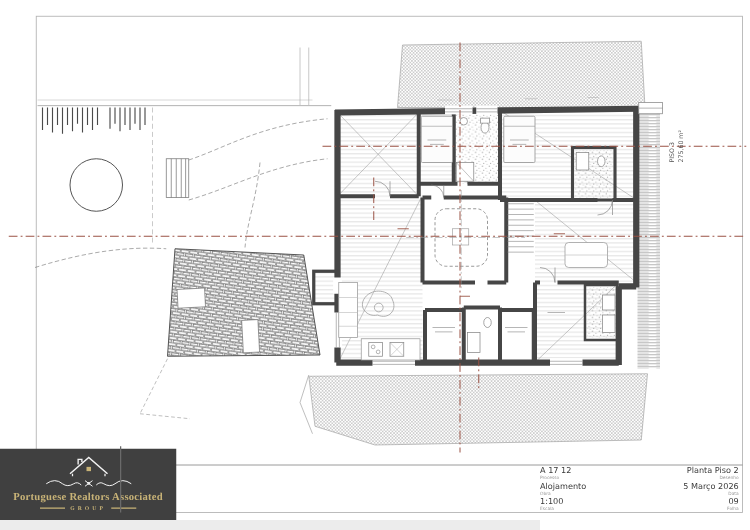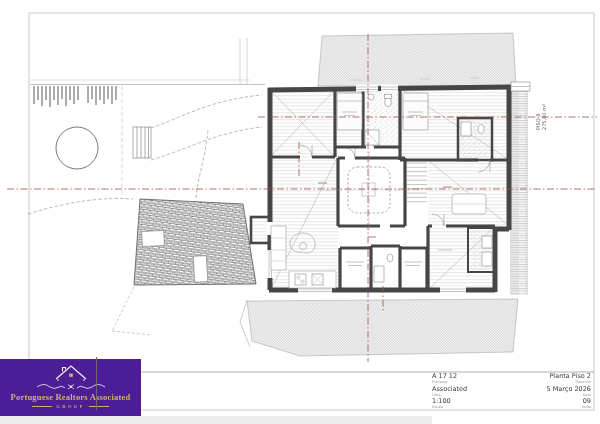--- a/index.html
+++ b/index.html
@@ -255,21 +255,21 @@
       <path d="M258 117 H597"></path>
       <path d="M368 34 V362"></path>
       <path d="M383 286 V312"></path>
       <path d="M299 142 V176"></path>
     </g>
 
     <text transform="translate(539.5,130) rotate(-90)" font-size="5" fill="#555" font-family="DejaVu Sans, sans-serif">PISO 3</text>
     <text transform="translate(546,130) rotate(-90)" font-size="5" fill="#555" font-family="DejaVu Sans, sans-serif">275,60 m²</text>
   </svg>
 
-  <div class="logo" style="background:#4c1d95;">
+  <div class="logo" style="background:#404040;">
     <svg width="36" height="19" viewBox="0 0 36 19">
       <path d="M3 16 L18 3 L33 16" fill="none" stroke="#f2f2f2" stroke-width="1.2"></path>
       <path d="M9.5 8.5 V4.5 H12.5 V6.5" fill="none" stroke="#f2f2f2" stroke-width="1.1"></path>
       <path d="M5 16 V18 M31 16 V18" stroke="#f2f2f2" stroke-width="1"></path>
       <rect x="16.2" y="10.5" width="3.6" height="3.4" fill="#C8B377"></rect>
     </svg>
     <svg width="72" height="9" viewBox="0 0 72 9">
       <path d="M2 5 q7 -5 13 0 q4 3 9 0 q3 -2 6 1 M70 5 q-7 -5 -13 0 q-4 3 -9 0 q-3 -2 -6 1" fill="none" stroke="#f2f2f2" stroke-width="0.8"></path>
       <path d="M33 2.5 L39 7 M39 2.5 L33 7" stroke="#f2f2f2" stroke-width="0.8"></path>
       <circle cx="36" cy="4.7" r="1.1" fill="#f2f2f2"></circle>
@@ -282,21 +282,21 @@
     </div>
   </div>
   <div class="tb-divider"></div>
 
   <div class="titleblock-left">
     <div class="tb-cell">
       <div class="tb-value">A 17 12</div>
       <div class="tb-label">Processo</div>
     </div>
     <div class="tb-cell">
-      <div class="tb-value">Associated</div>
+      <div class="tb-value">Alojamento</div>
       <div class="tb-label">Obra</div>
     </div>
     <div class="tb-cell">
       <div class="tb-value">1:100</div>
       <div class="tb-label">Escala</div>
     </div>
   </div>
 
   <div class="titleblock-right">
     <div class="tb-cell">

